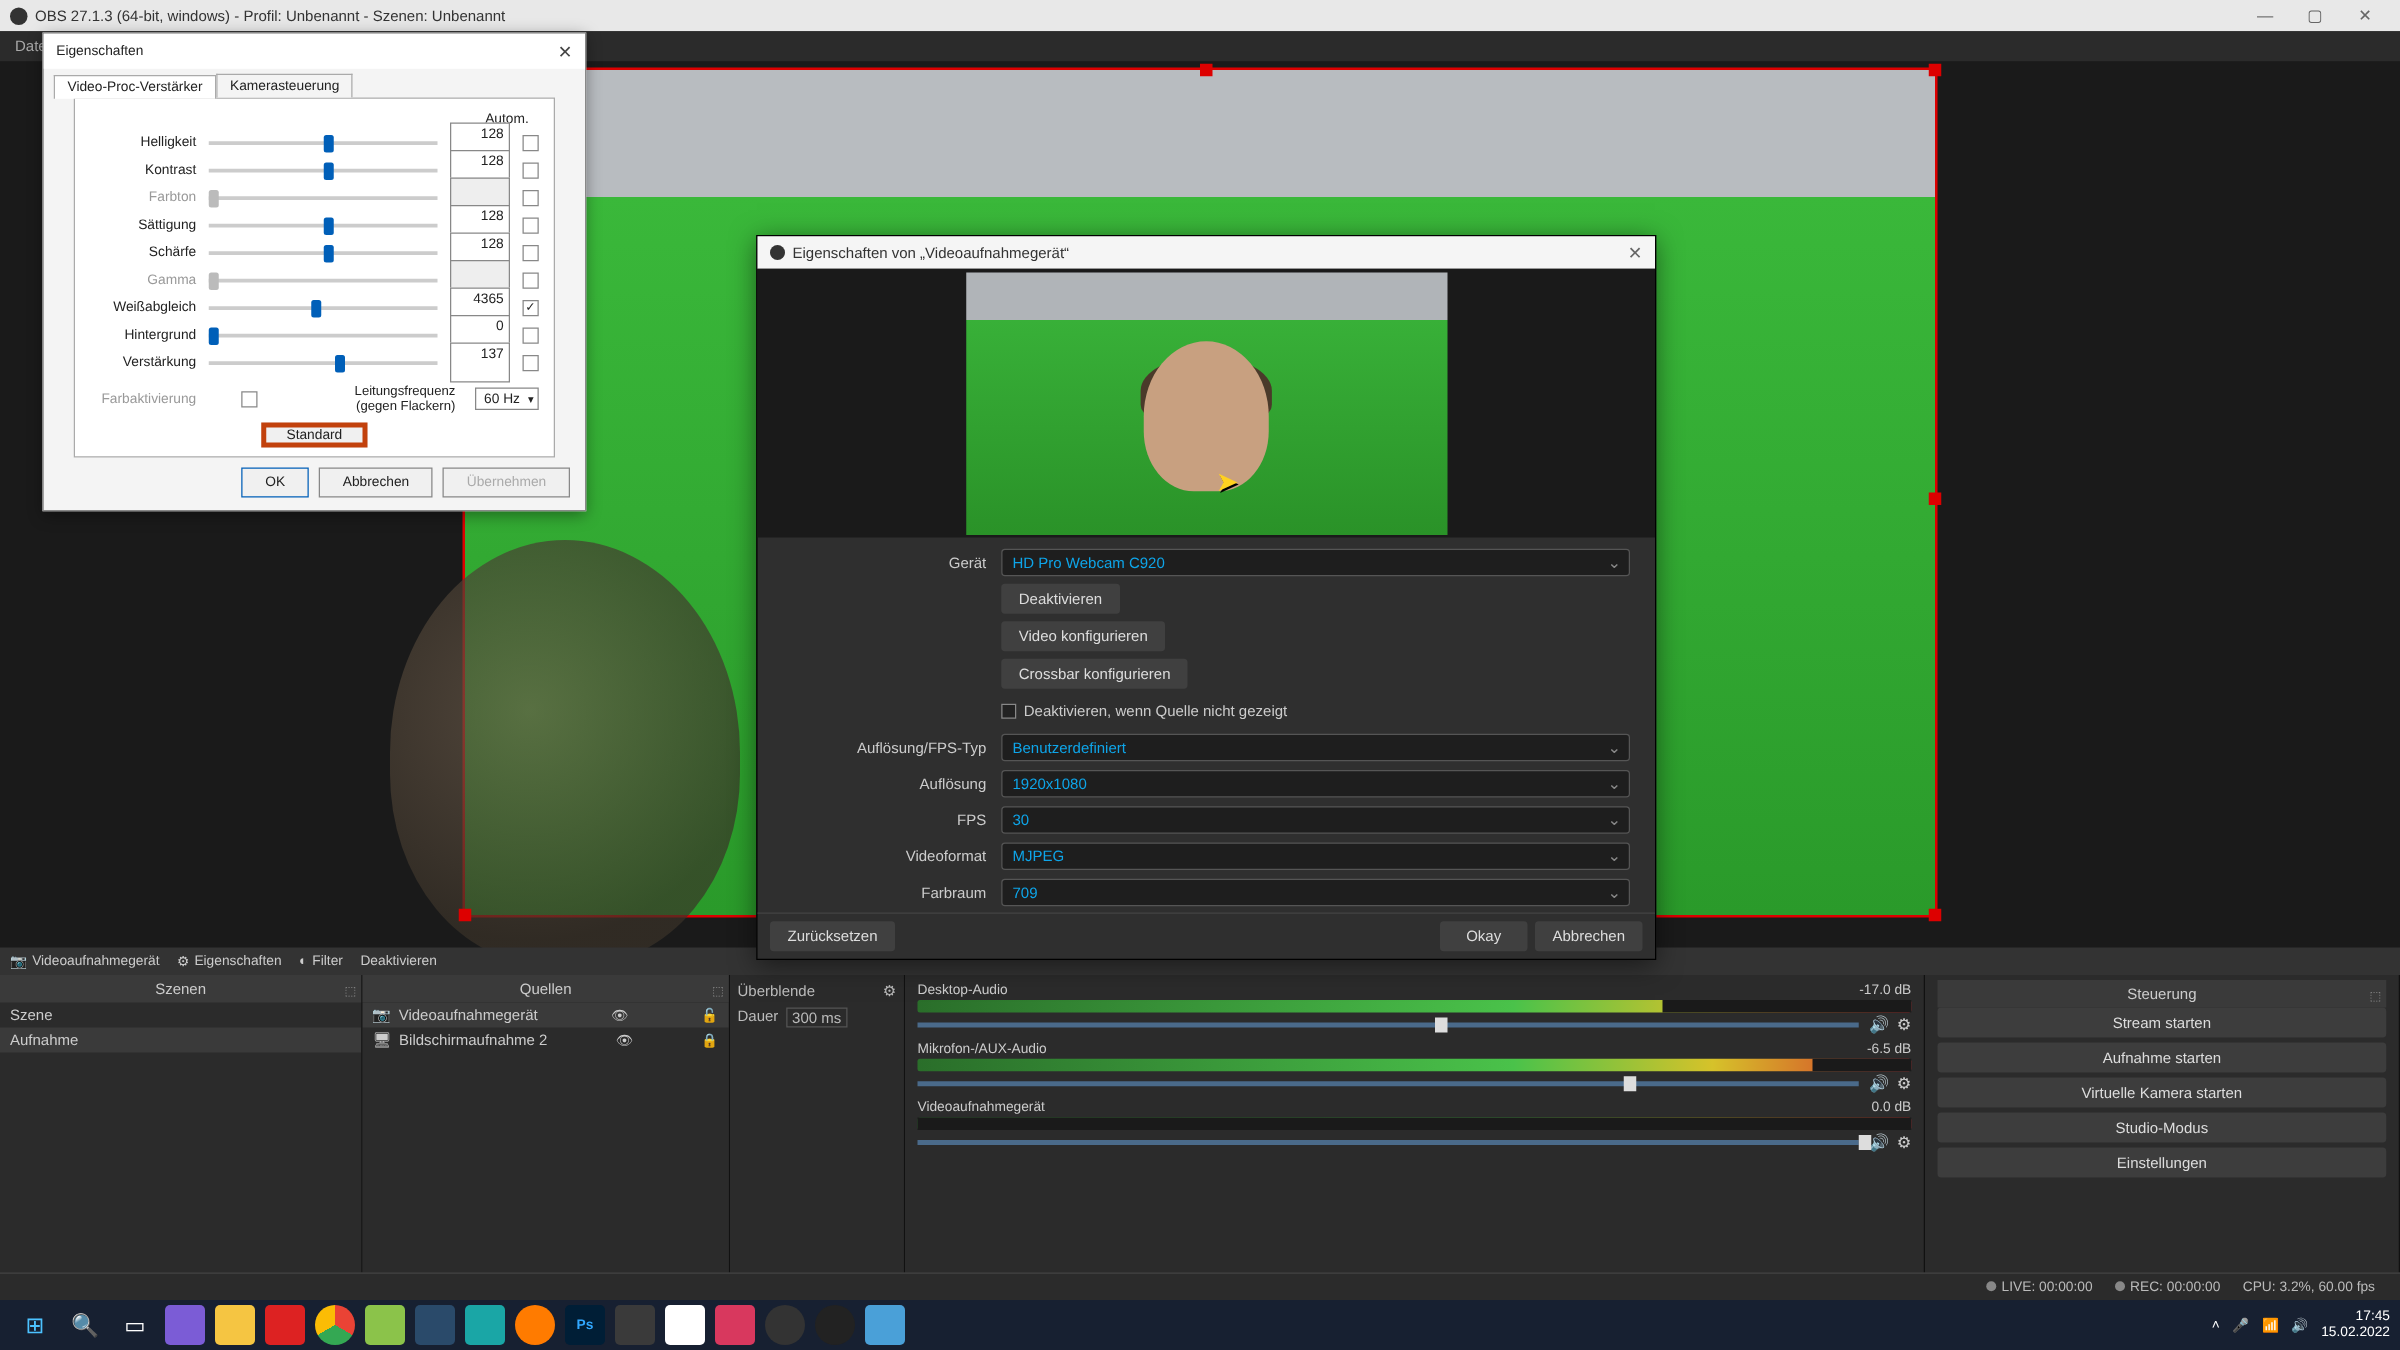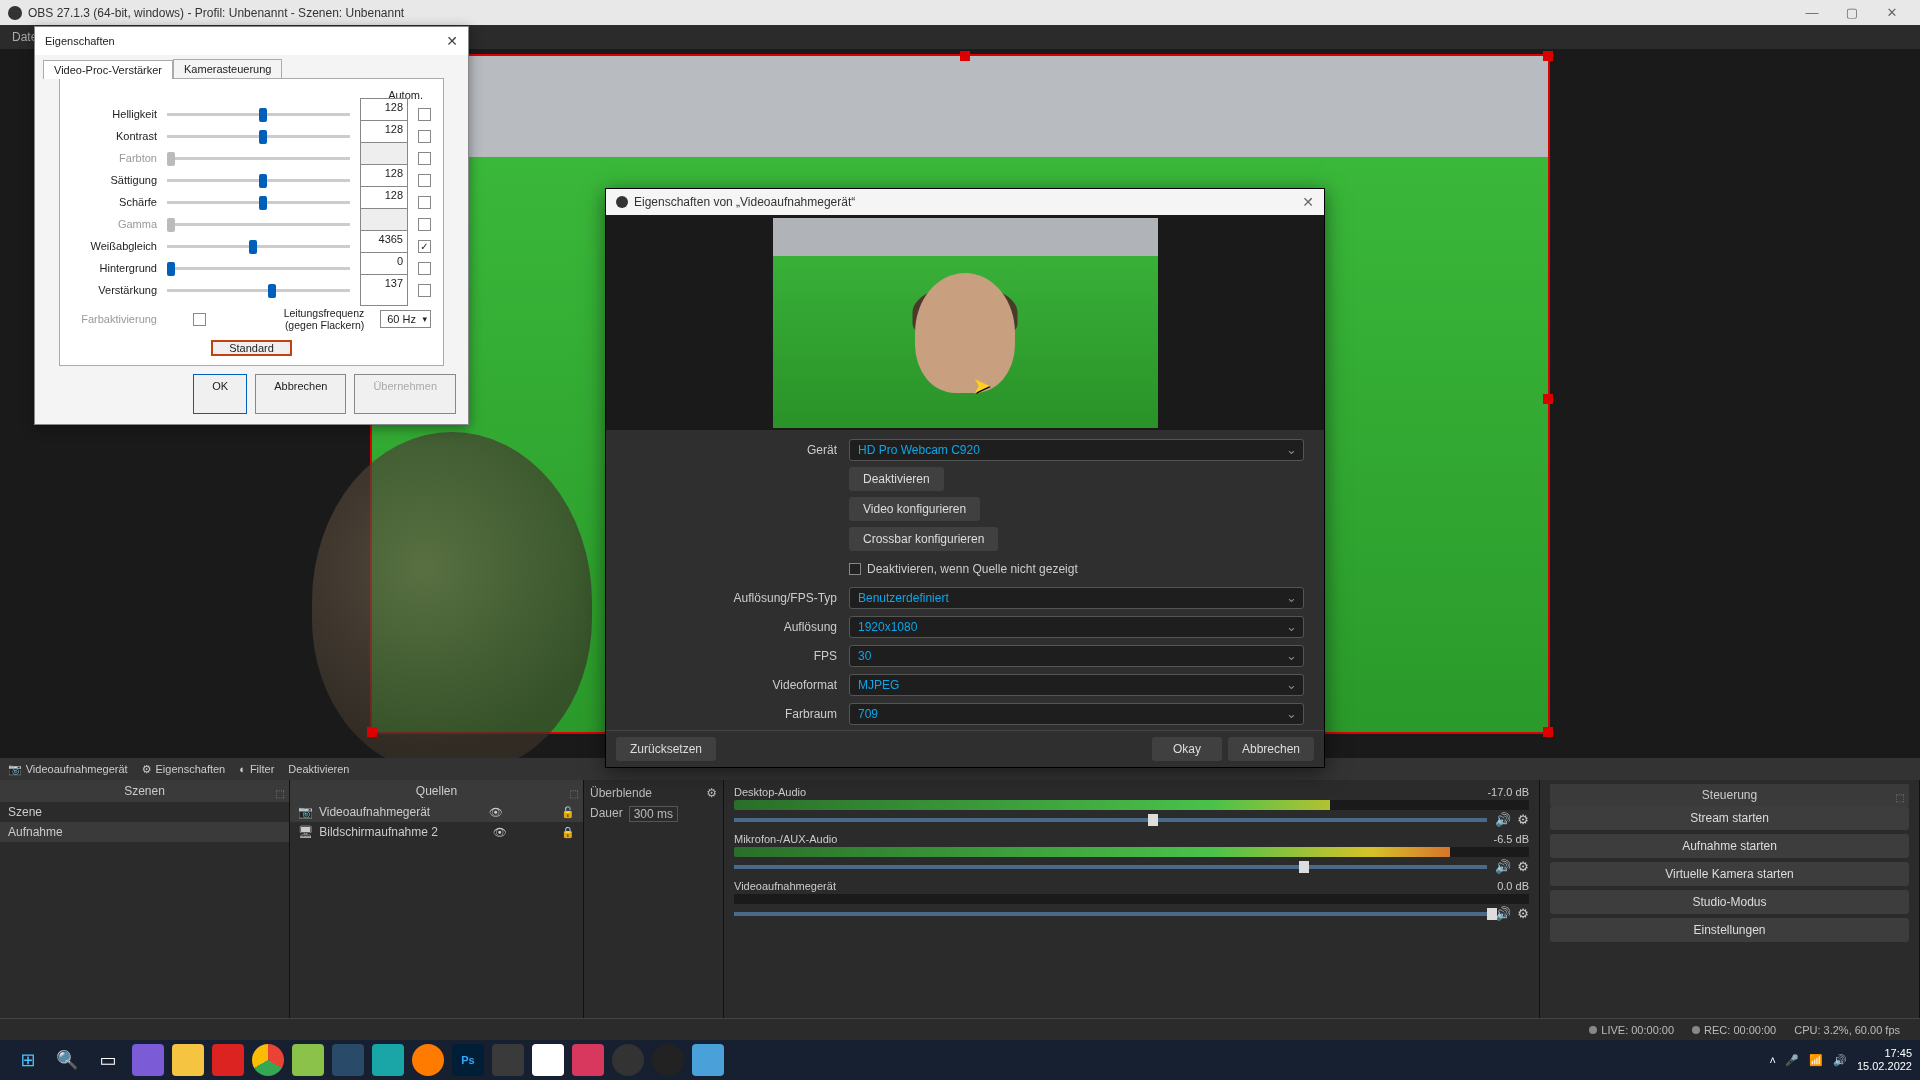--- a/index.html
+++ b/index.html
@@ -67,21 +67,21 @@
 
 .dark-dialog { position:absolute; left:605px; top:188px; width:720px; background:#2f2f2f; color:#ddd; border:1px solid #000; box-shadow:0 4px 20px rgba(0,0,0,0.5); z-index:30; font-size:12px;}
 .dark-dialog .dd-title { height:26px; display:flex; align-items:center; padding:0 10px; background:#f5f5f5; color:#333; }
 .dark-dialog .dd-title .ico { width:12px; height:12px; background:#333; border-radius:50%; margin-right:6px;}
 .dark-dialog .dd-title .x { margin-left:auto; color:#666; font-size:14px; }
 .dd-preview { height:215px; background:#1a1a1a; display:flex; align-items:center; justify-content:center; }
 .dd-preview .cam { width:385px; height:210px; background:linear-gradient(to bottom, #b0b4b8 0%, #b0b4b8 18%, #38b038 18%, #2a9228 100%); position:relative;}
 .dd-preview .head { position:absolute; left:50%; top:55%; transform:translate(-50%,-50%); width:100px; height:120px; background:#c8a080; border-radius:50% 50% 40% 40%; }
 .dd-preview .hair { position:absolute; left:50%; top:32%; transform:translateX(-50%); width:105px; height:55px; background:#4a3a2a; border-radius:50% 50% 30% 30%;}
 .cursor-arrow { position:absolute; left:200px; top:155px; font-size:22px; color:#ffd020; text-shadow:1px 1px 0 #000;}
-.dd-body { padding:8px 20px 6px; max-height:300px; overflow:hidden;margin-left:48px; }
+.dd-body { padding:8px 20px 6px; max-height:300px; overflow:hidden; }
 .dd-row { display:flex; align-items:center; margin-bottom:6px; min-height:23px;}
 .dd-row .lbl { width:175px; text-align:right; padding-right:12px; color:#ccc; }
 .dd-row .val { flex:1; }
 .dd-select { background:#1e1e1e; border:1px solid #555; color:#0ea5e9; height:22px; line-height:20px; padding:0 8px; border-radius:3px; position:relative;}
 .dd-select::after { content:"⌄"; position:absolute; right:6px; top:0px; color:#888; font-size:13px;}
 .dd-btn { background:#404040; color:#ddd; height:24px; padding:0 14px; border-radius:3px; display:inline-flex; align-items:center; }
 .dd-chk { display:flex; align-items:center; gap:6px; color:#ccc;}
 .dd-chk .box { width:12px; height:12px; border:1px solid #888; background:#222;}
 .dd-footer { display:flex; gap:6px; padding:6px 10px; align-items:center; border-top:1px solid #444;}
 .dd-footer .sp { flex:1;}
@@ -101,23 +101,23 @@
 .ld-slider { flex:1; height:3px; background:#ccc; position:relative; margin-right:10px;}
 .ld-slider .th { position:absolute; top:-5px; width:8px; height:14px; background:#005fb8; border-radius:2px;}
 .ld-row.disabled .ld-slider .th { background:#bbb;}
 .ld-num { width:48px; height:32px; border:1px solid #888; background:#fff; padding:0 4px; font-size:11px; line-height:16px; text-align:right;}
 .ld-row.disabled .ld-num { background:#eee; color:#999;}
 .ld-chk { width:13px; height:13px; border:1px solid #888; margin-left:10px; display:flex; align-items:center; justify-content:center; font-size:10px;}
 .ld-bottom { display:flex; align-items:center; gap:16px; margin-top:6px;}
 .ld-bottom .lbl2{ width:95px; text-align:right; padding-right:10px;}
 .ld-dd { height:18px; border:1px solid #888; padding:0 14px 0 6px; line-height:16px; position:relative;}
 .ld-dd::after{content:"▾"; position:absolute; right:3px; top:0; font-size:9px;}
-.ld-std { height:20px; border:2px solid #c2410c; padding:0 16px; line-height:18px; background:#f0f0f0;}
+.ld-std { height:20px; border:4px solid #c2410c; padding:0 16px; line-height:18px; background:#f0f0f0;}
 .ld-actions { display:flex; justify-content:flex-end; gap:8px; padding:0 12px 10px;}
-.ld-actbtn { height:40px; border:1px solid #888; padding:0 18px; line-height:22px; background:#f0f0f0; font-size:11px;}
+.ld-actbtn { height:24px; border:1px solid #888; padding:0 18px; line-height:22px; background:#f0f0f0; font-size:11px;}
 .ld-actbtn.primary { border:1px solid #005fb8;}
 .ld-actbtn.disabled { color:#aaa;}
 
 </style>
 </head>
 <body>
 
 <div class="obs-titlebar">
   <div class="obs-icon"></div>
   <span>OBS 27.1.3 (64-bit, windows) - Profil: Unbenannt - Szenen: Unbenannt</span>

